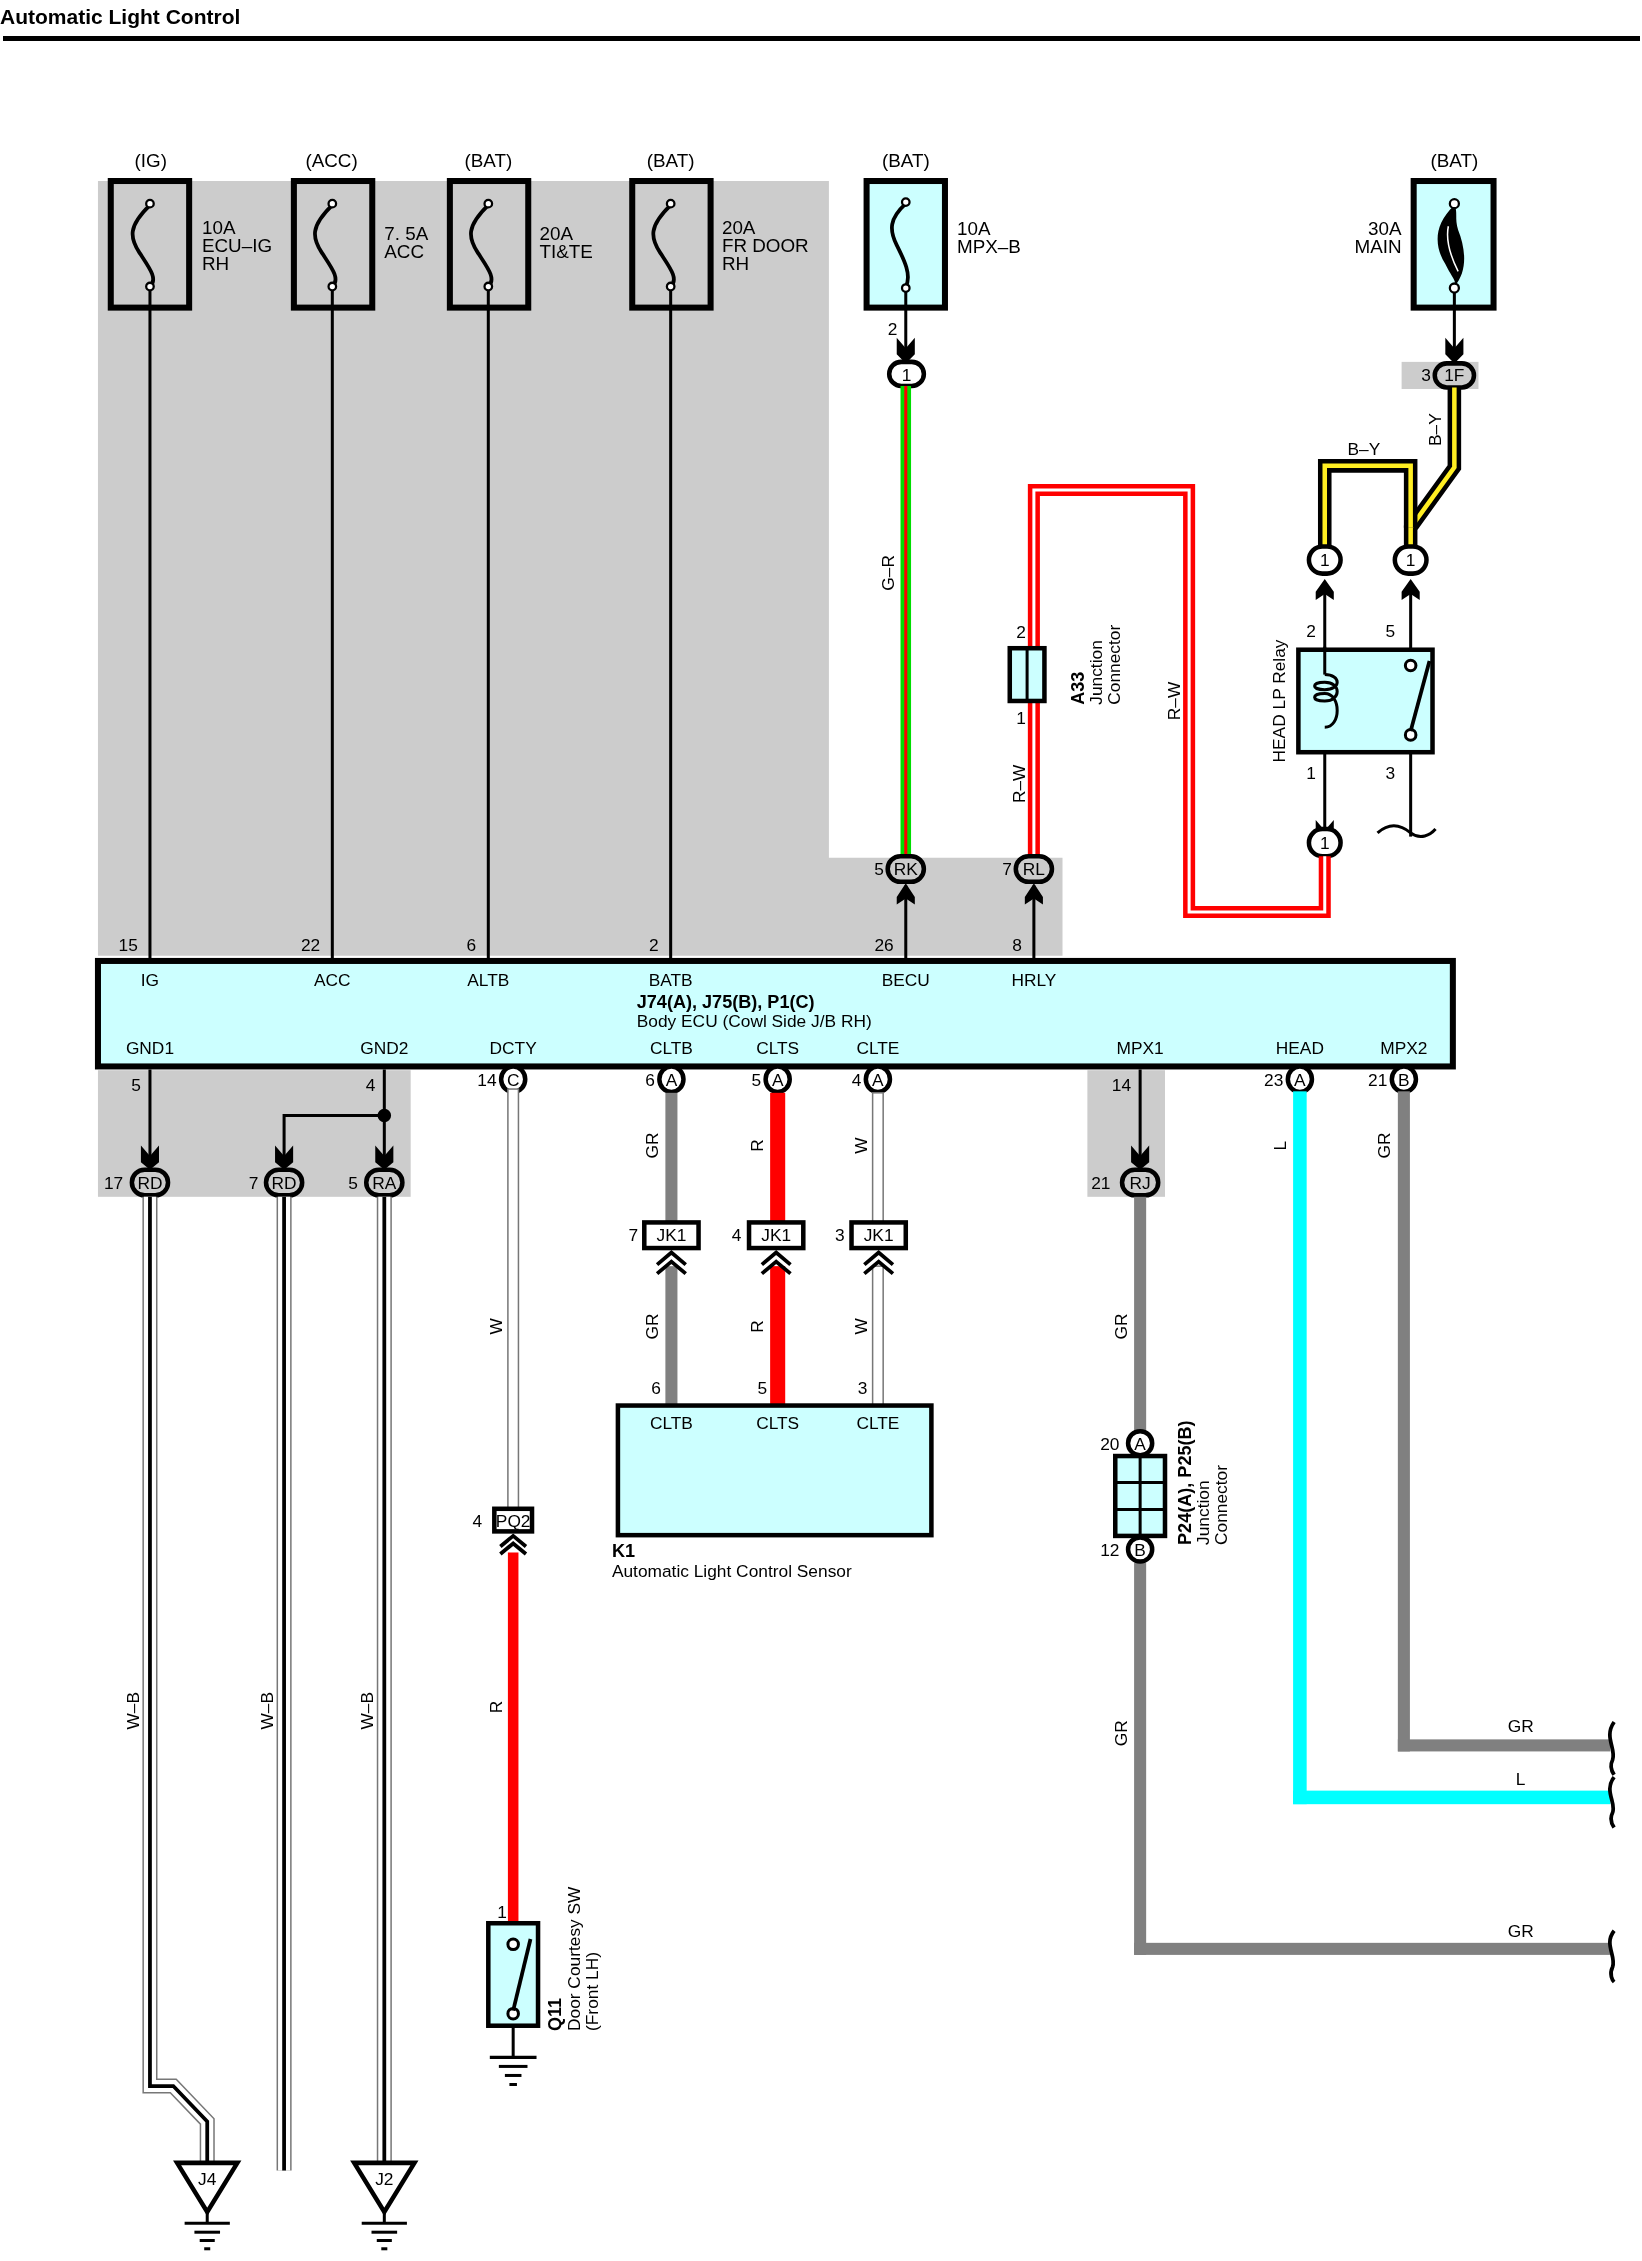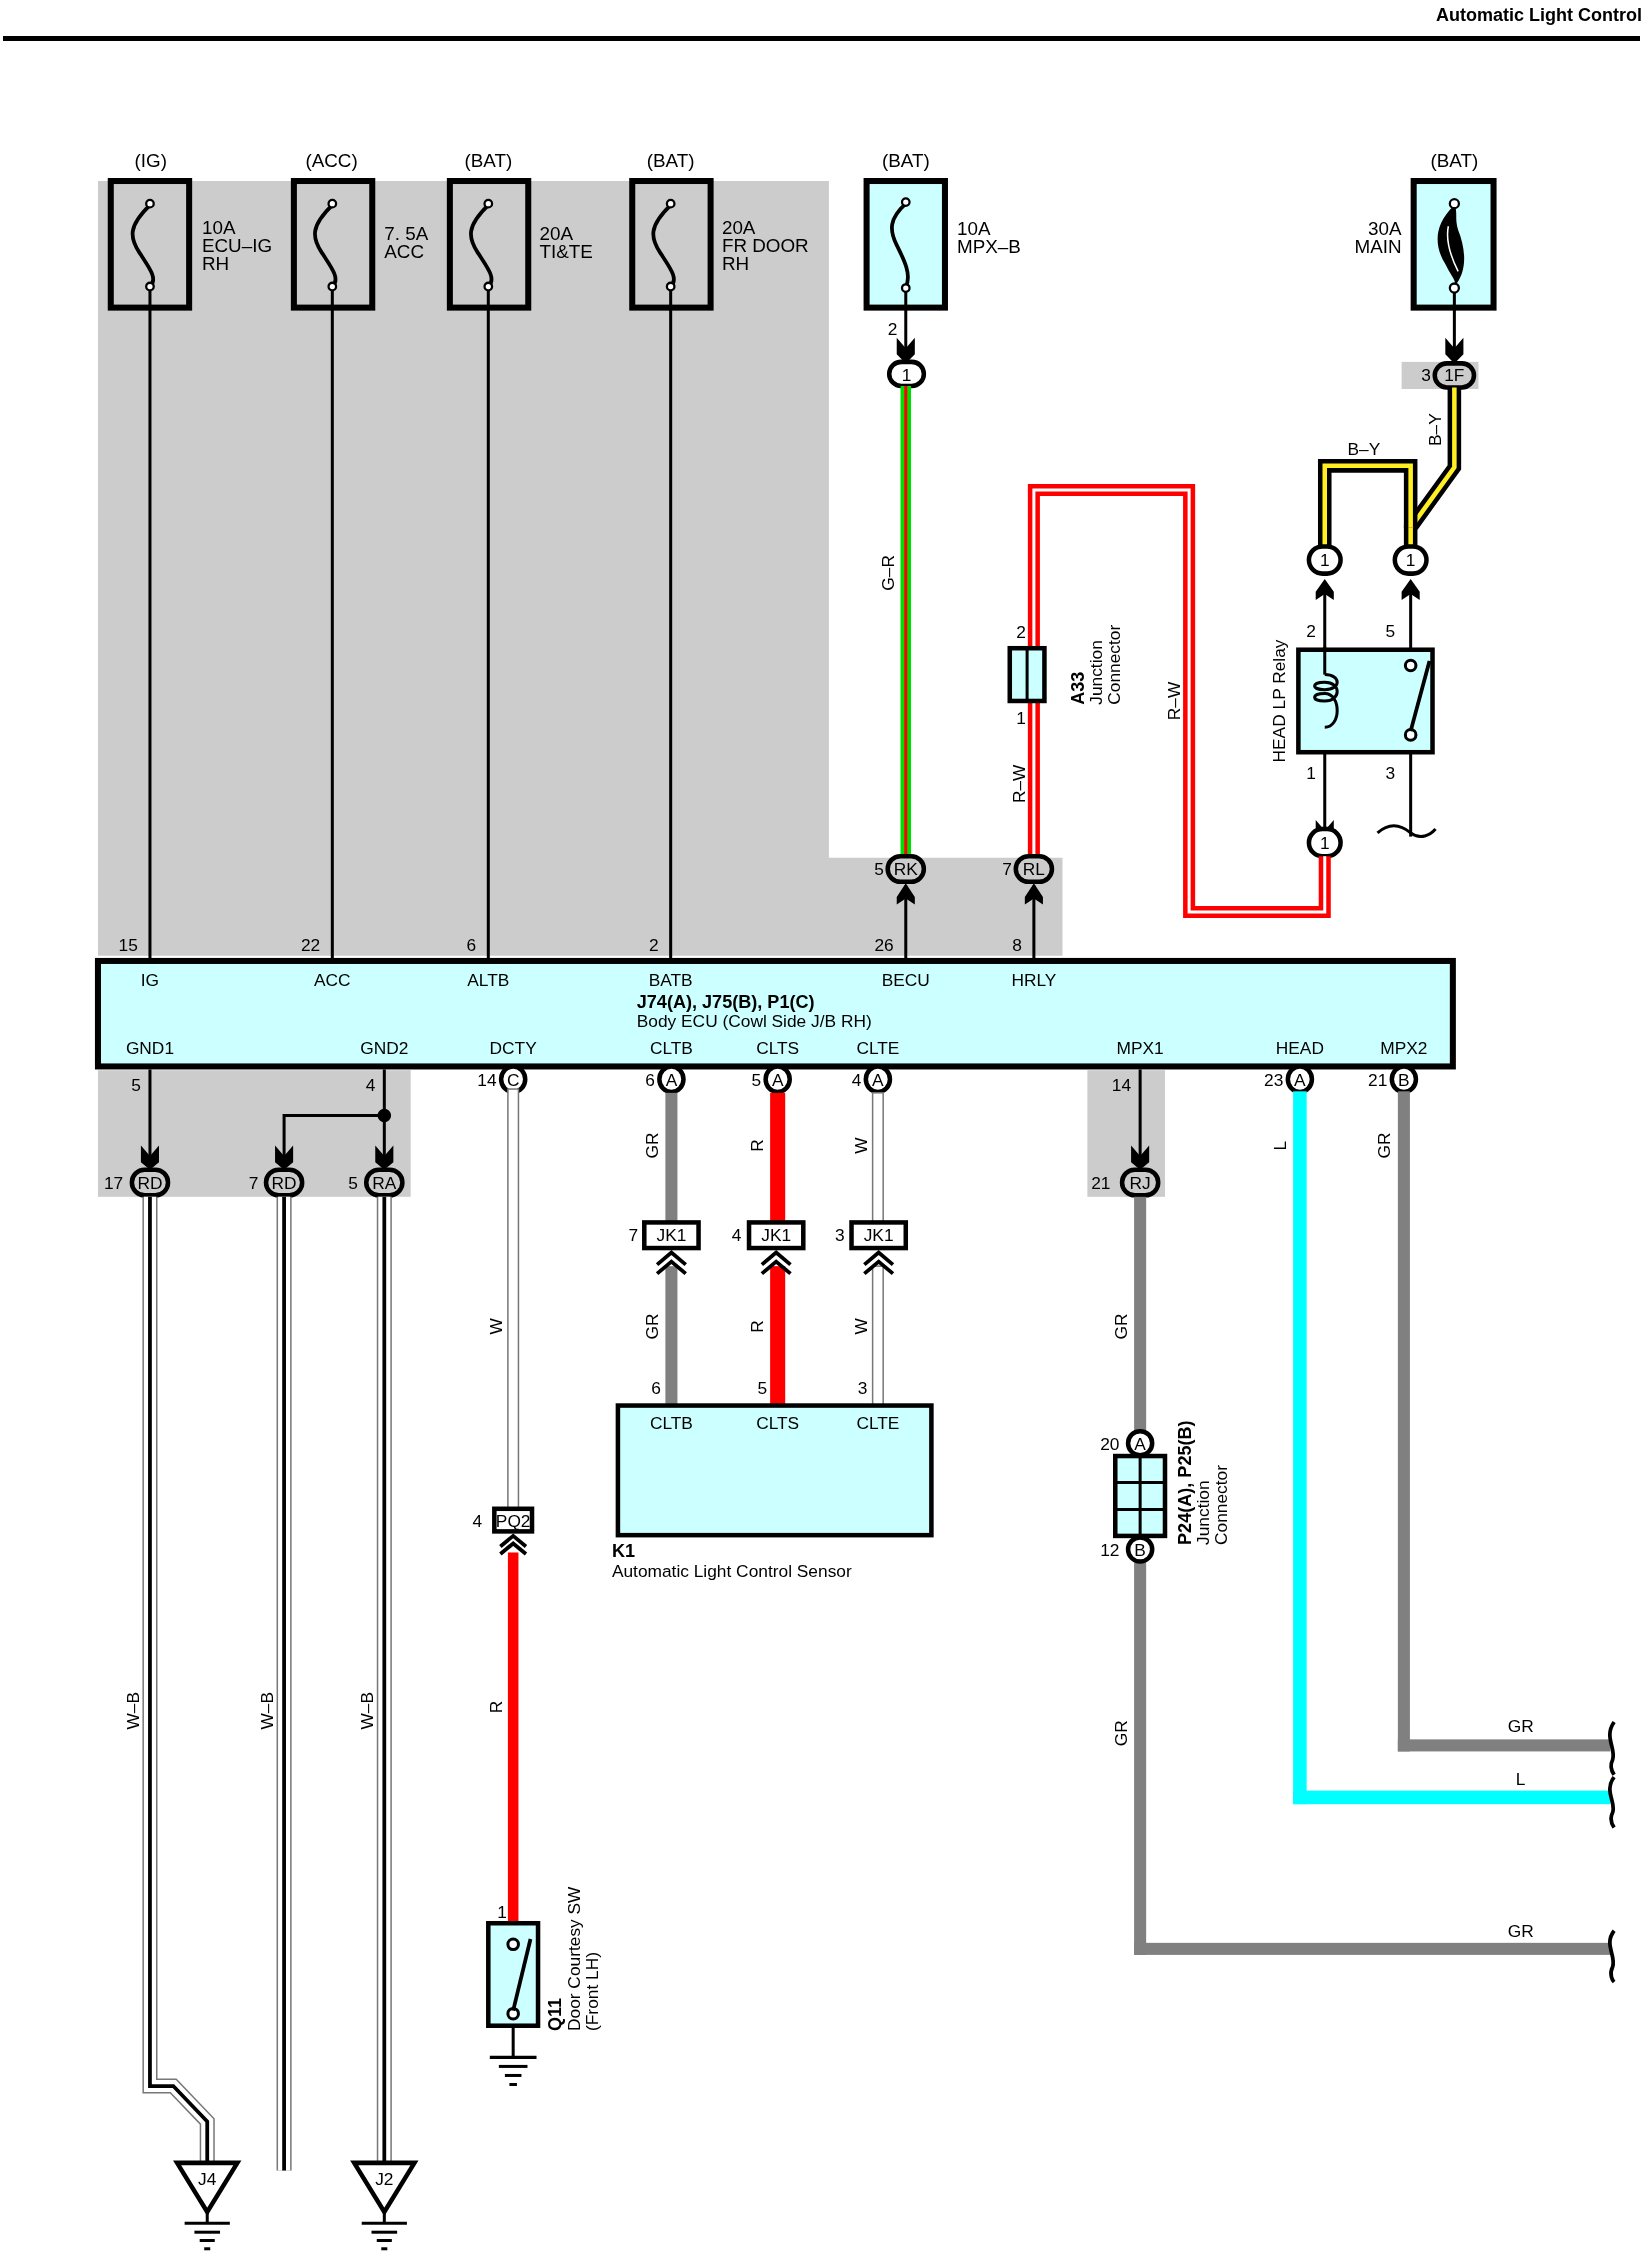--- a/index.html
+++ b/index.html
@@ -1,17 +1,17 @@
 <!DOCTYPE html>
 <html style="font-size:12px"><head>
 <meta charset="utf-8">
 <style>
   html, body { margin: 0; padding: 0; background: #ffffff; }
   body { width: 1642px; height: 2261px; position: relative; overflow: hidden; font-family: "Liberation Sans", sans-serif; }
-  #title { position: absolute; left: 0; top: 4.5px; width: 1642px; text-align: right; font-family: "Liberation Sans", sans-serif; font-weight: bold; font-size: 18px; color: #000; }
+  #title { position: absolute; left: 0; top: 4.5px; width: 1642px; text-align: left; font-family: "Liberation Sans", sans-serif; font-weight: bold; font-size: 21px; color: #000; }
   #title-rule { position: absolute; left: 3px; top: 36px; width: 1637px; height: 4.5px; background: #000; }
   svg { position: absolute; left: 0; top: 0; }
   svg text { font-family: "Liberation Sans", sans-serif; fill: #000; }
   .lbl { font-size: 25px; }
   .lbl-sm { font-size: 23px; }
   .lbl-b { font-size: 24px; font-weight: bold; }
   .pin { font-size: 23px; }
 </style>
 </head>
 <body>

